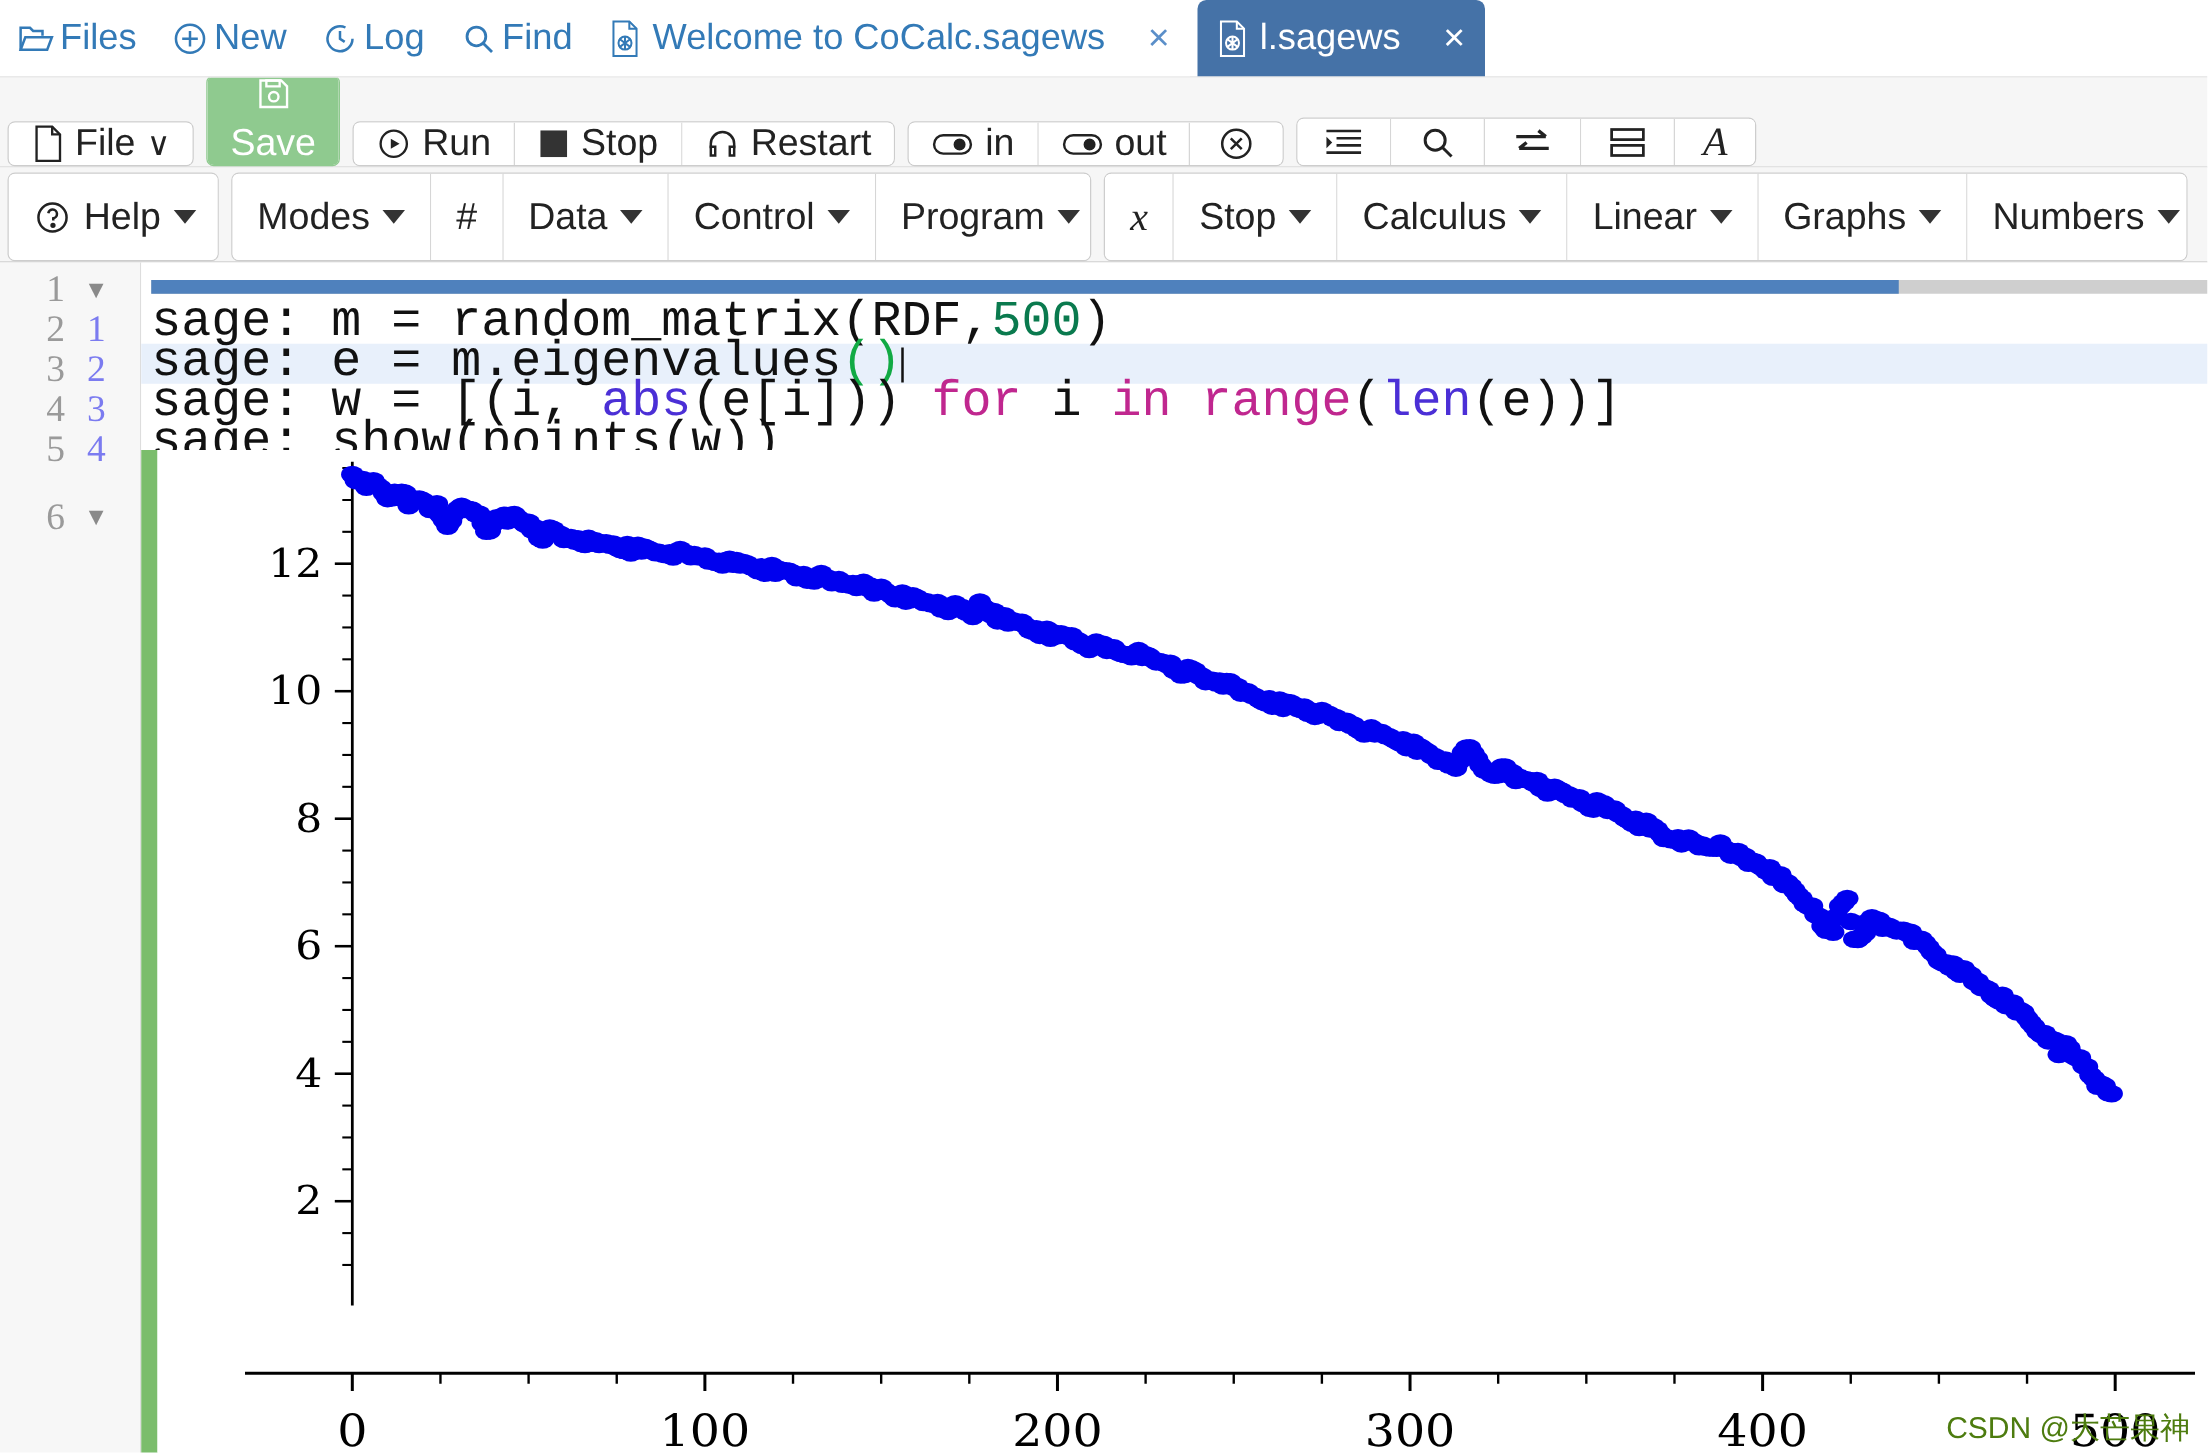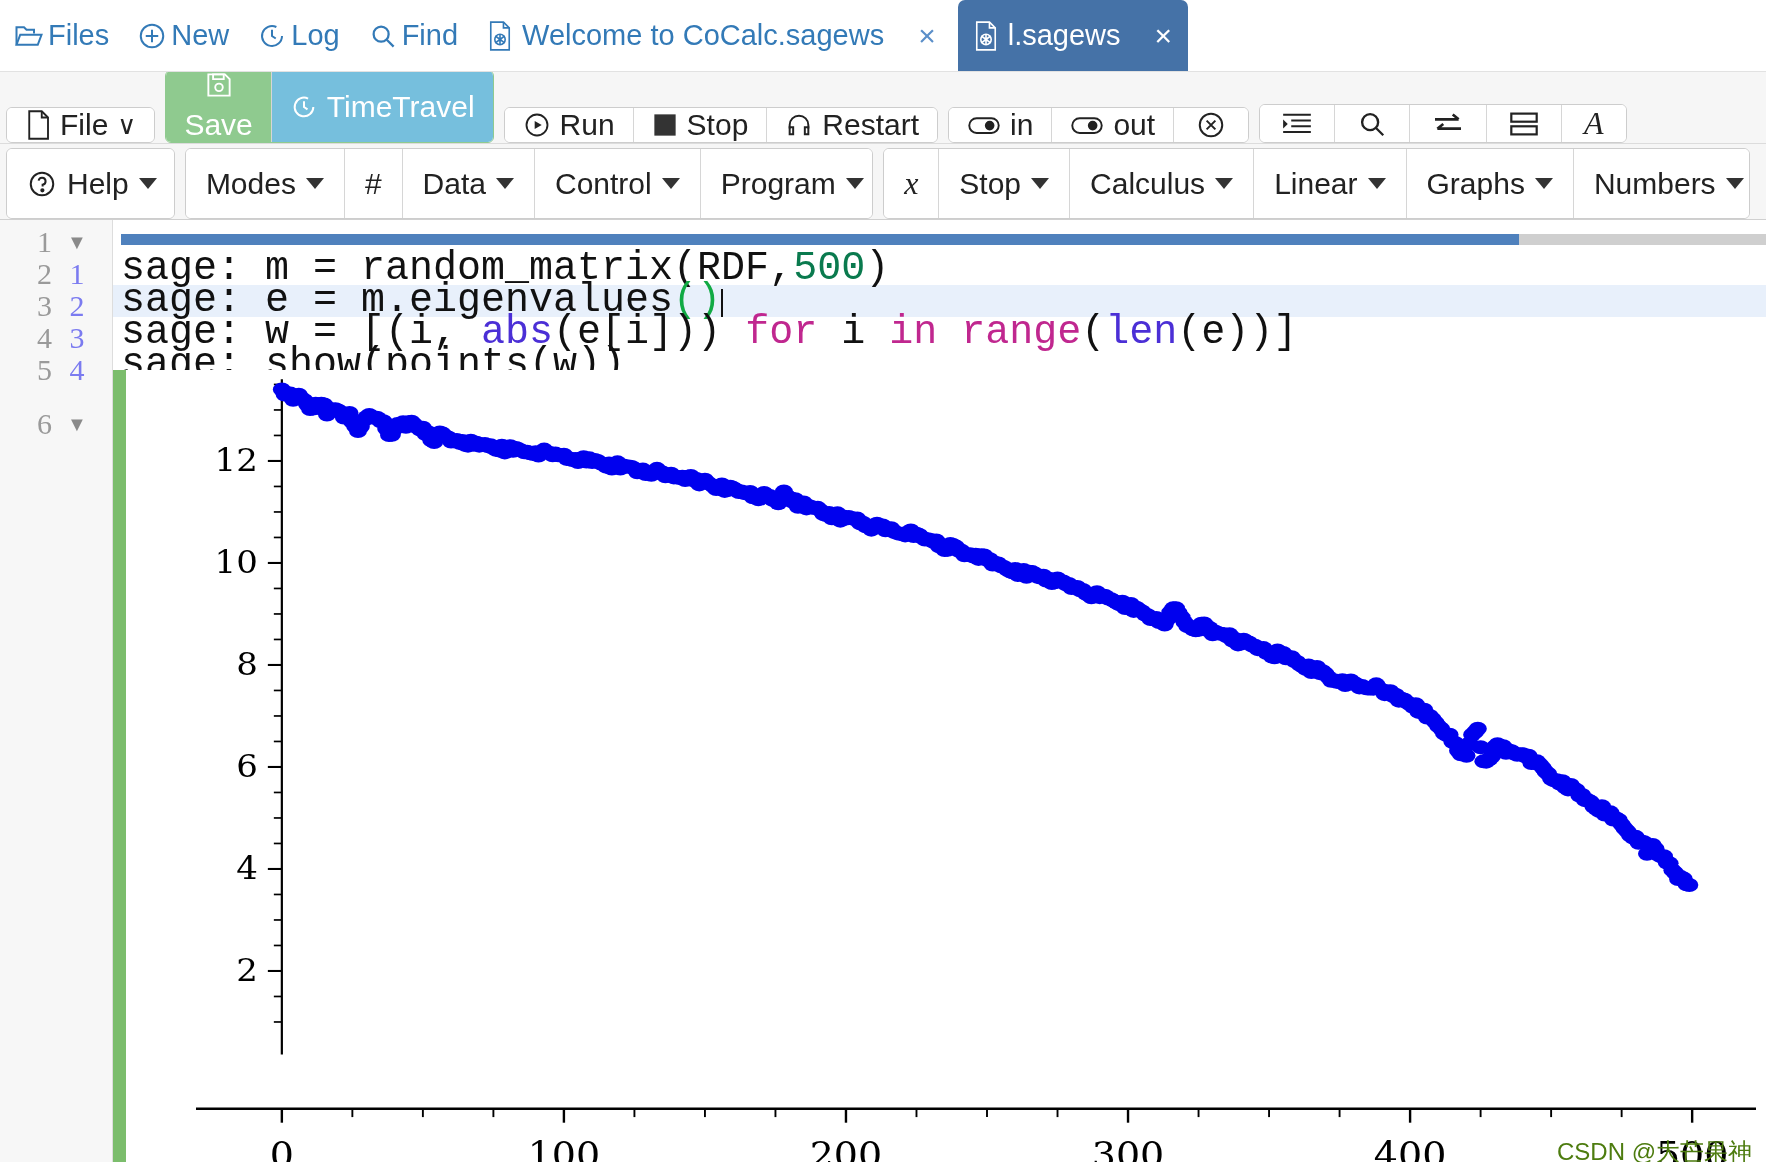--- a/index.html
+++ b/index.html
@@ -7,21 +7,21 @@
   body {
     width:1766px; height:1162px;
     background:#fff;
     font-family:"Liberation Sans", sans-serif;
     overflow:hidden;
     position:relative;
   }
 
   
   .tabbar{
-    height:72px; display:flex; align-items:stretch;
+    height:62px; display:flex; align-items:stretch;
     background:#fff; position:relative;
     border-bottom:1px solid #e2e2e2;
   }
   .navitem{
     display:flex; align-items:center; gap:4px;
     padding:0 14px; color:#337ab7; font-size:29px;
     white-space:nowrap; cursor:pointer;
   }
   .navitem .ic{ display:inline-flex; align-items:center; }
   .filetab{
@@ -221,29 +221,20 @@
   <div class="grp" style="border-color:#8fca8f;">
     <div class="btn green">
       <span>
         <svg width="26" height="28" viewBox="0 0 22 22" fill="none" stroke="#fff" stroke-width="1.6">
           <path d="M2 2h14l4 4v14H2z"></path>
             <circle cx="11" cy="13" r="3.2"></circle>
             <path d="M6 2h9v4H6z"></path>
         </svg>
       </span>
       <span>Save</span>
-    </div>
-    <div class="btn blue">
-      <span>
-        <svg width="28" height="28" viewBox="0 0 24 24" fill="none" stroke="#fff" stroke-width="1.7">
-          <path d="M20 12a8 8 0 1 1-4.5-7.2"></path>
-            <path d="M12 7v5l3 2"></path>
-        </svg>
-      </span>
-      <span>TimeTravel</span>
     </div>
   </div>
 
   <div class="grp">
     <div class="btn">
       <span>
         <svg width="28" height="28" viewBox="0 0 24 24" fill="none" stroke="#222" stroke-width="1.6">
           <circle cx="12" cy="12" r="9"></circle>
             <path d="M10 8.5l6 3.5-6 3.5z" fill="#222" stroke="none"></path>
         </svg>

